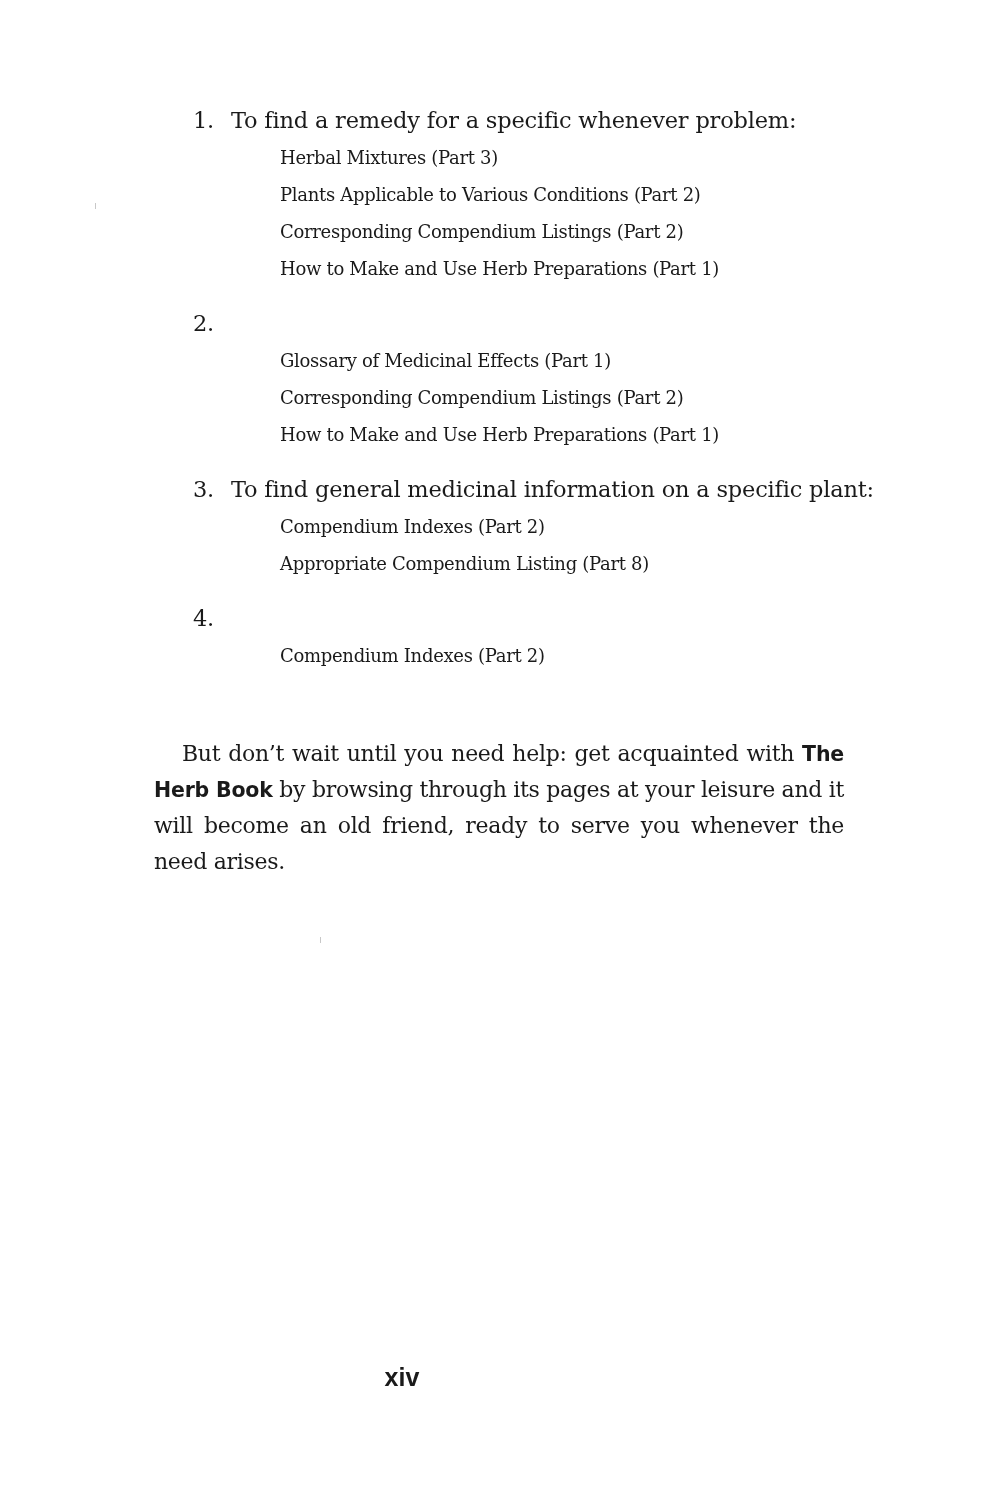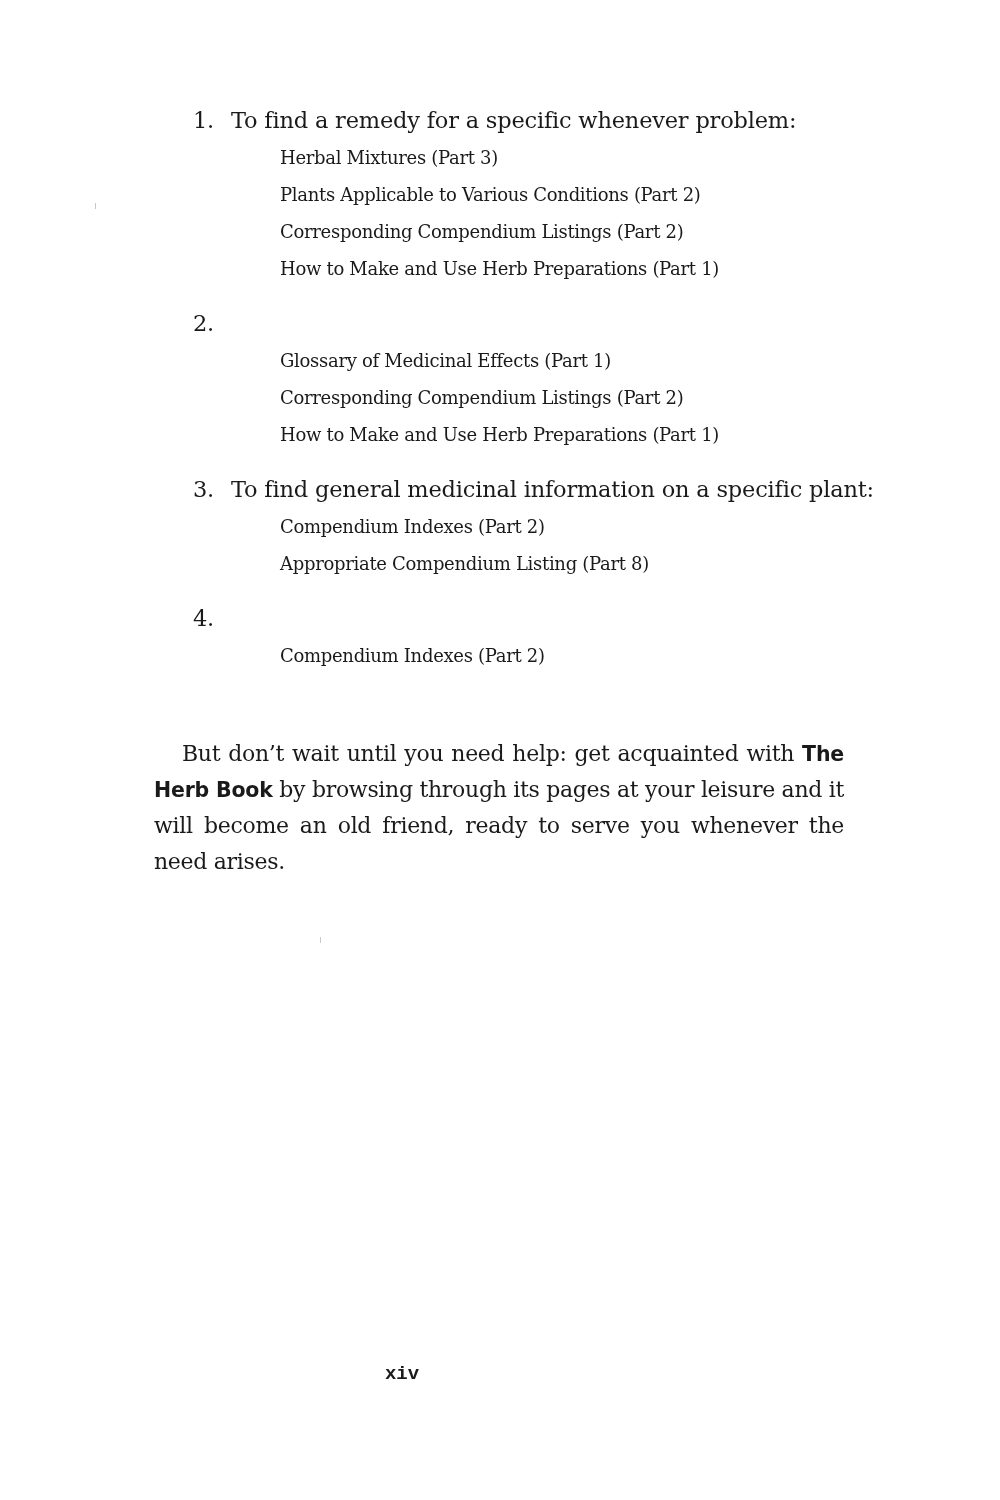--- a/index.html
+++ b/index.html
@@ -81,23 +81,23 @@
       font-weight: bold;
       font-size: 20.5px;
       letter-spacing: -0.2px;
     }
     .folio {
       position: absolute;
       left: 0;
       width: 804px;
       top: 1363px;
       text-align: center;
-      font-family: Liberation Mono, monospace;
+      font-family: Liberation Sans, sans-serif;
       font-weight: bold;
-      font-size: 19px;
+      font-size: 25px;
       color: #1a1a1a;
     }
     .speck {
       position: absolute;
       width: 1px;
       background: #c8c8c8;
     }
   </style>
 </head>
 <body>

